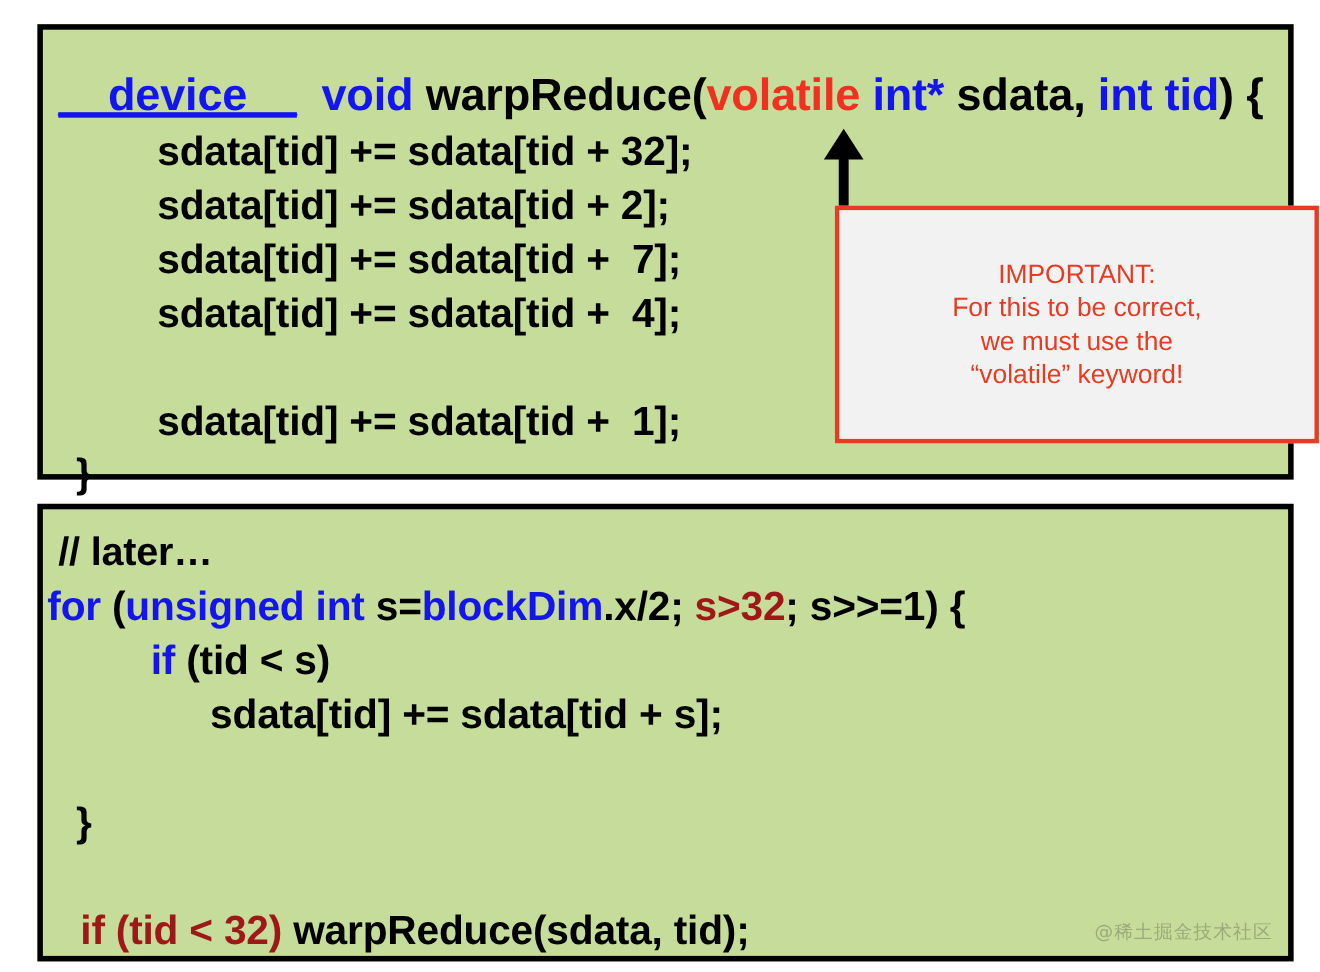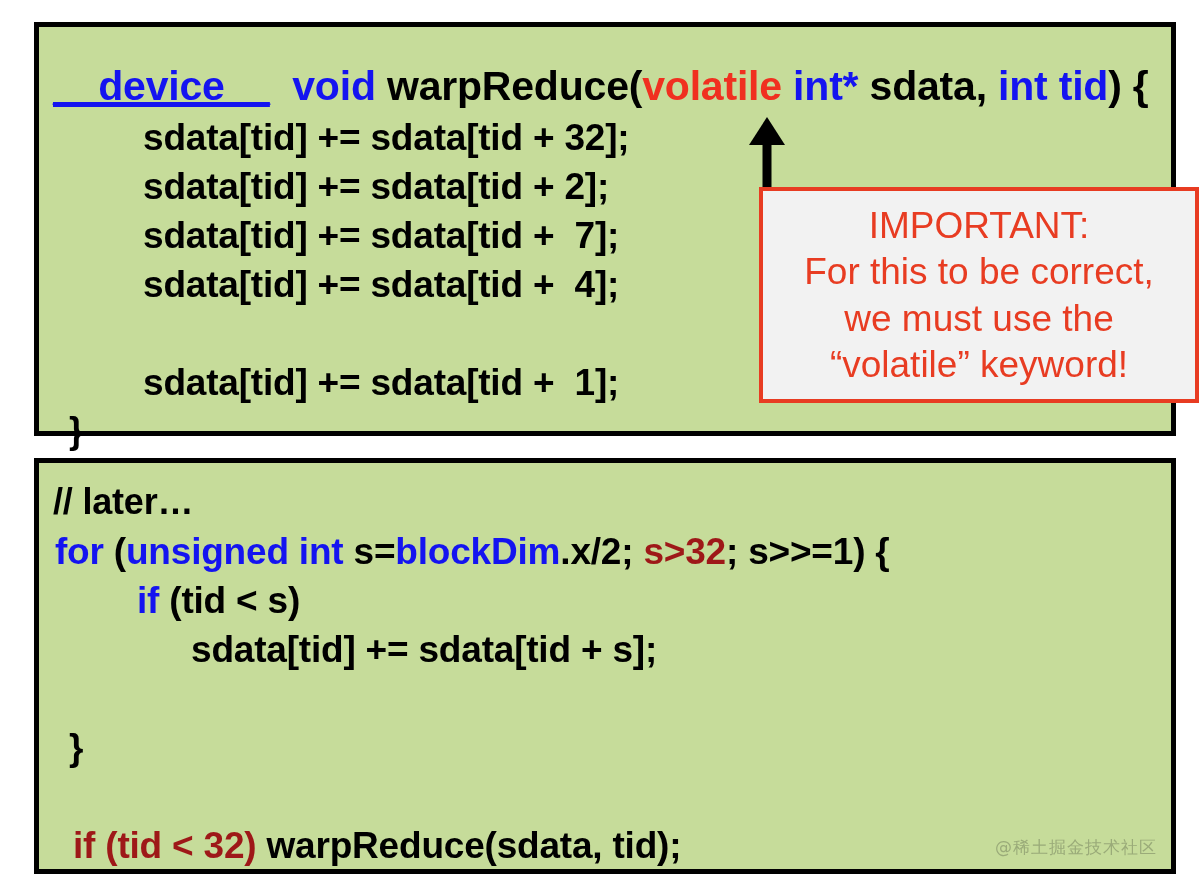--- a/index.html
+++ b/index.html
@@ -86,21 +86,21 @@
     font-size: 37px;
   }
 
   
   #line-later {
     left: 14px;
     top: 18px;
     font-size: 36px;
   }
   #line-for {
-    left: 16px;
+    left: 4px;
     top: 68px;
     font-size: 37px;
   }
   #line-if-tid-s {
     left: 98px;
     top: 117px;
     font-size: 37px;
   }
   #line-sdata-s {
     left: 152px;
@@ -136,21 +136,21 @@
     display: flex;
     flex-direction: column;
     align-items: center;
     justify-content: center;
     gap: 1px;
   }
   #important-box .callout-line {
     color: #e83c22;
     font-family: "Liberation Sans", sans-serif;
     font-weight: normal;
-    font-size: 37px;
+    font-size: 24px;
     line-height: 1.22;
     white-space: pre;
     text-align: center;
   }
 
   
   #callout-arrow {
     position: absolute;
     left: 700px;
     top: 88px;

